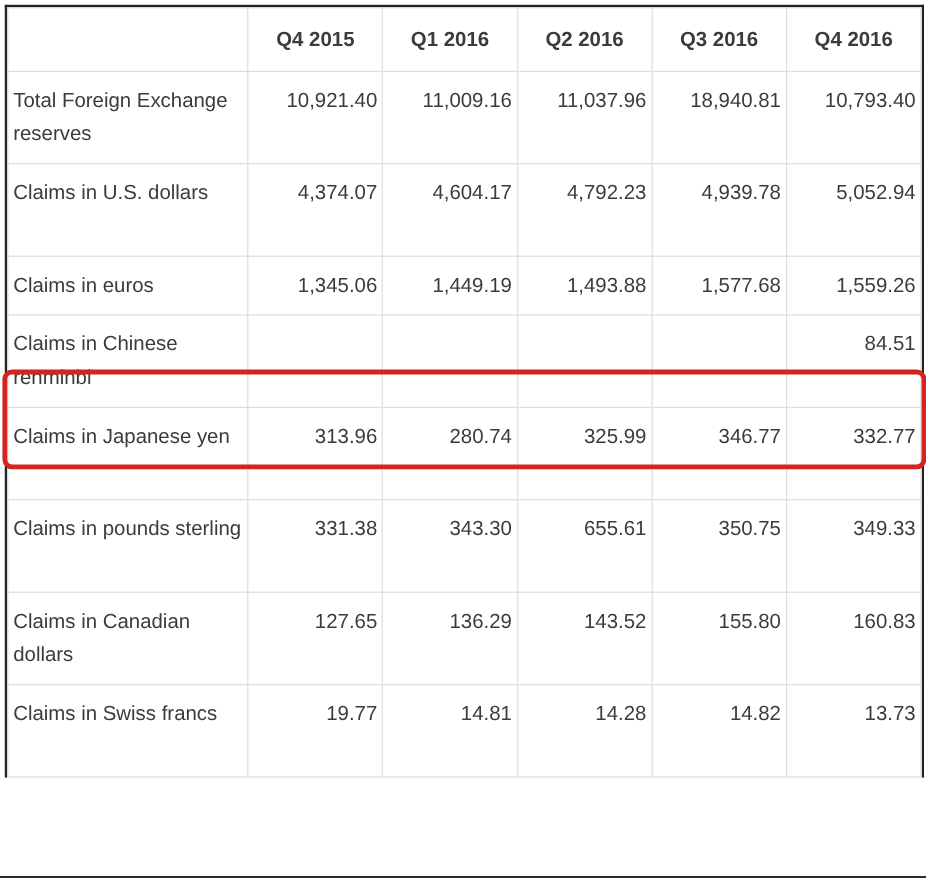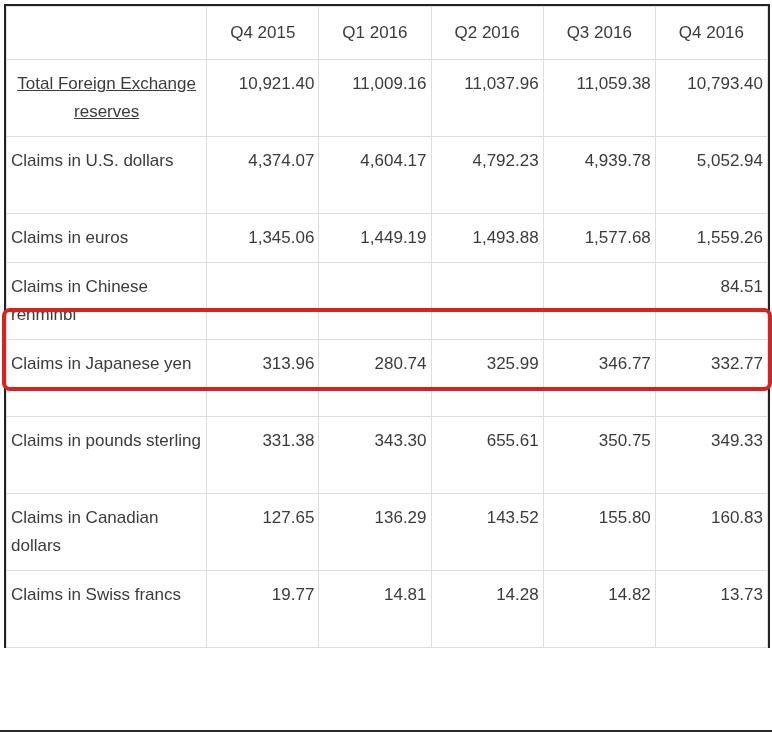--- a/index.html
+++ b/index.html
@@ -35,34 +35,32 @@
   }
   table.fx col.c-label { width: 200px; }
   table.fx col.c-num   { width: 112px; }
   table.fx th, table.fx td {
     border: 1px solid #dddddd;
     vertical-align: top;
     line-height: 28px;
     background: #ffffff;
   }
   table.fx thead th {
-    font-weight: normal;
+    font-weight: bold;
     text-align: center;
     padding: 12px 4px;
   }
   table.fx td {
     padding: 10px 4px;
   }
   td.label-cell {
     text-align: left;
     padding-left: 4px;
   }
   td.label-center {
-    text-align: center;
-    text-decoration: underline;
   }
   td.num-cell {
     text-align: right;
   }
   tr.two-line td { height: 56px; }
   tr.one-line td { height: 28px; }
   sup.fnote {
     font-size: 11px;
     line-height: 0;
   }
@@ -109,21 +107,21 @@
             <th>Q3 2016</th>
             <th>Q4 2016</th>
           </tr>
       </thead>
       <tbody>
           <tr class="two-line">
             <td class="label-cell label-center"><span>Total Foreign Exchange reserves</span></td>
             <td class="num-cell">10,921.40</td>
             <td class="num-cell">11,009.16</td>
             <td class="num-cell">11,037.96</td>
-            <td class="num-cell">11,059.38</td>
+            <td class="num-cell">18,940.81</td>
             <td class="num-cell">10,793.40</td>
           </tr>
           <tr class="two-line">
             <td class="label-cell"><span>Claims in U.S. dollars</span></td>
             <td class="num-cell">4,374.07</td>
             <td class="num-cell">4,604.17</td>
             <td class="num-cell">4,792.23</td>
             <td class="num-cell">4,939.78</td>
             <td class="num-cell">5,052.94</td>
           </tr>

